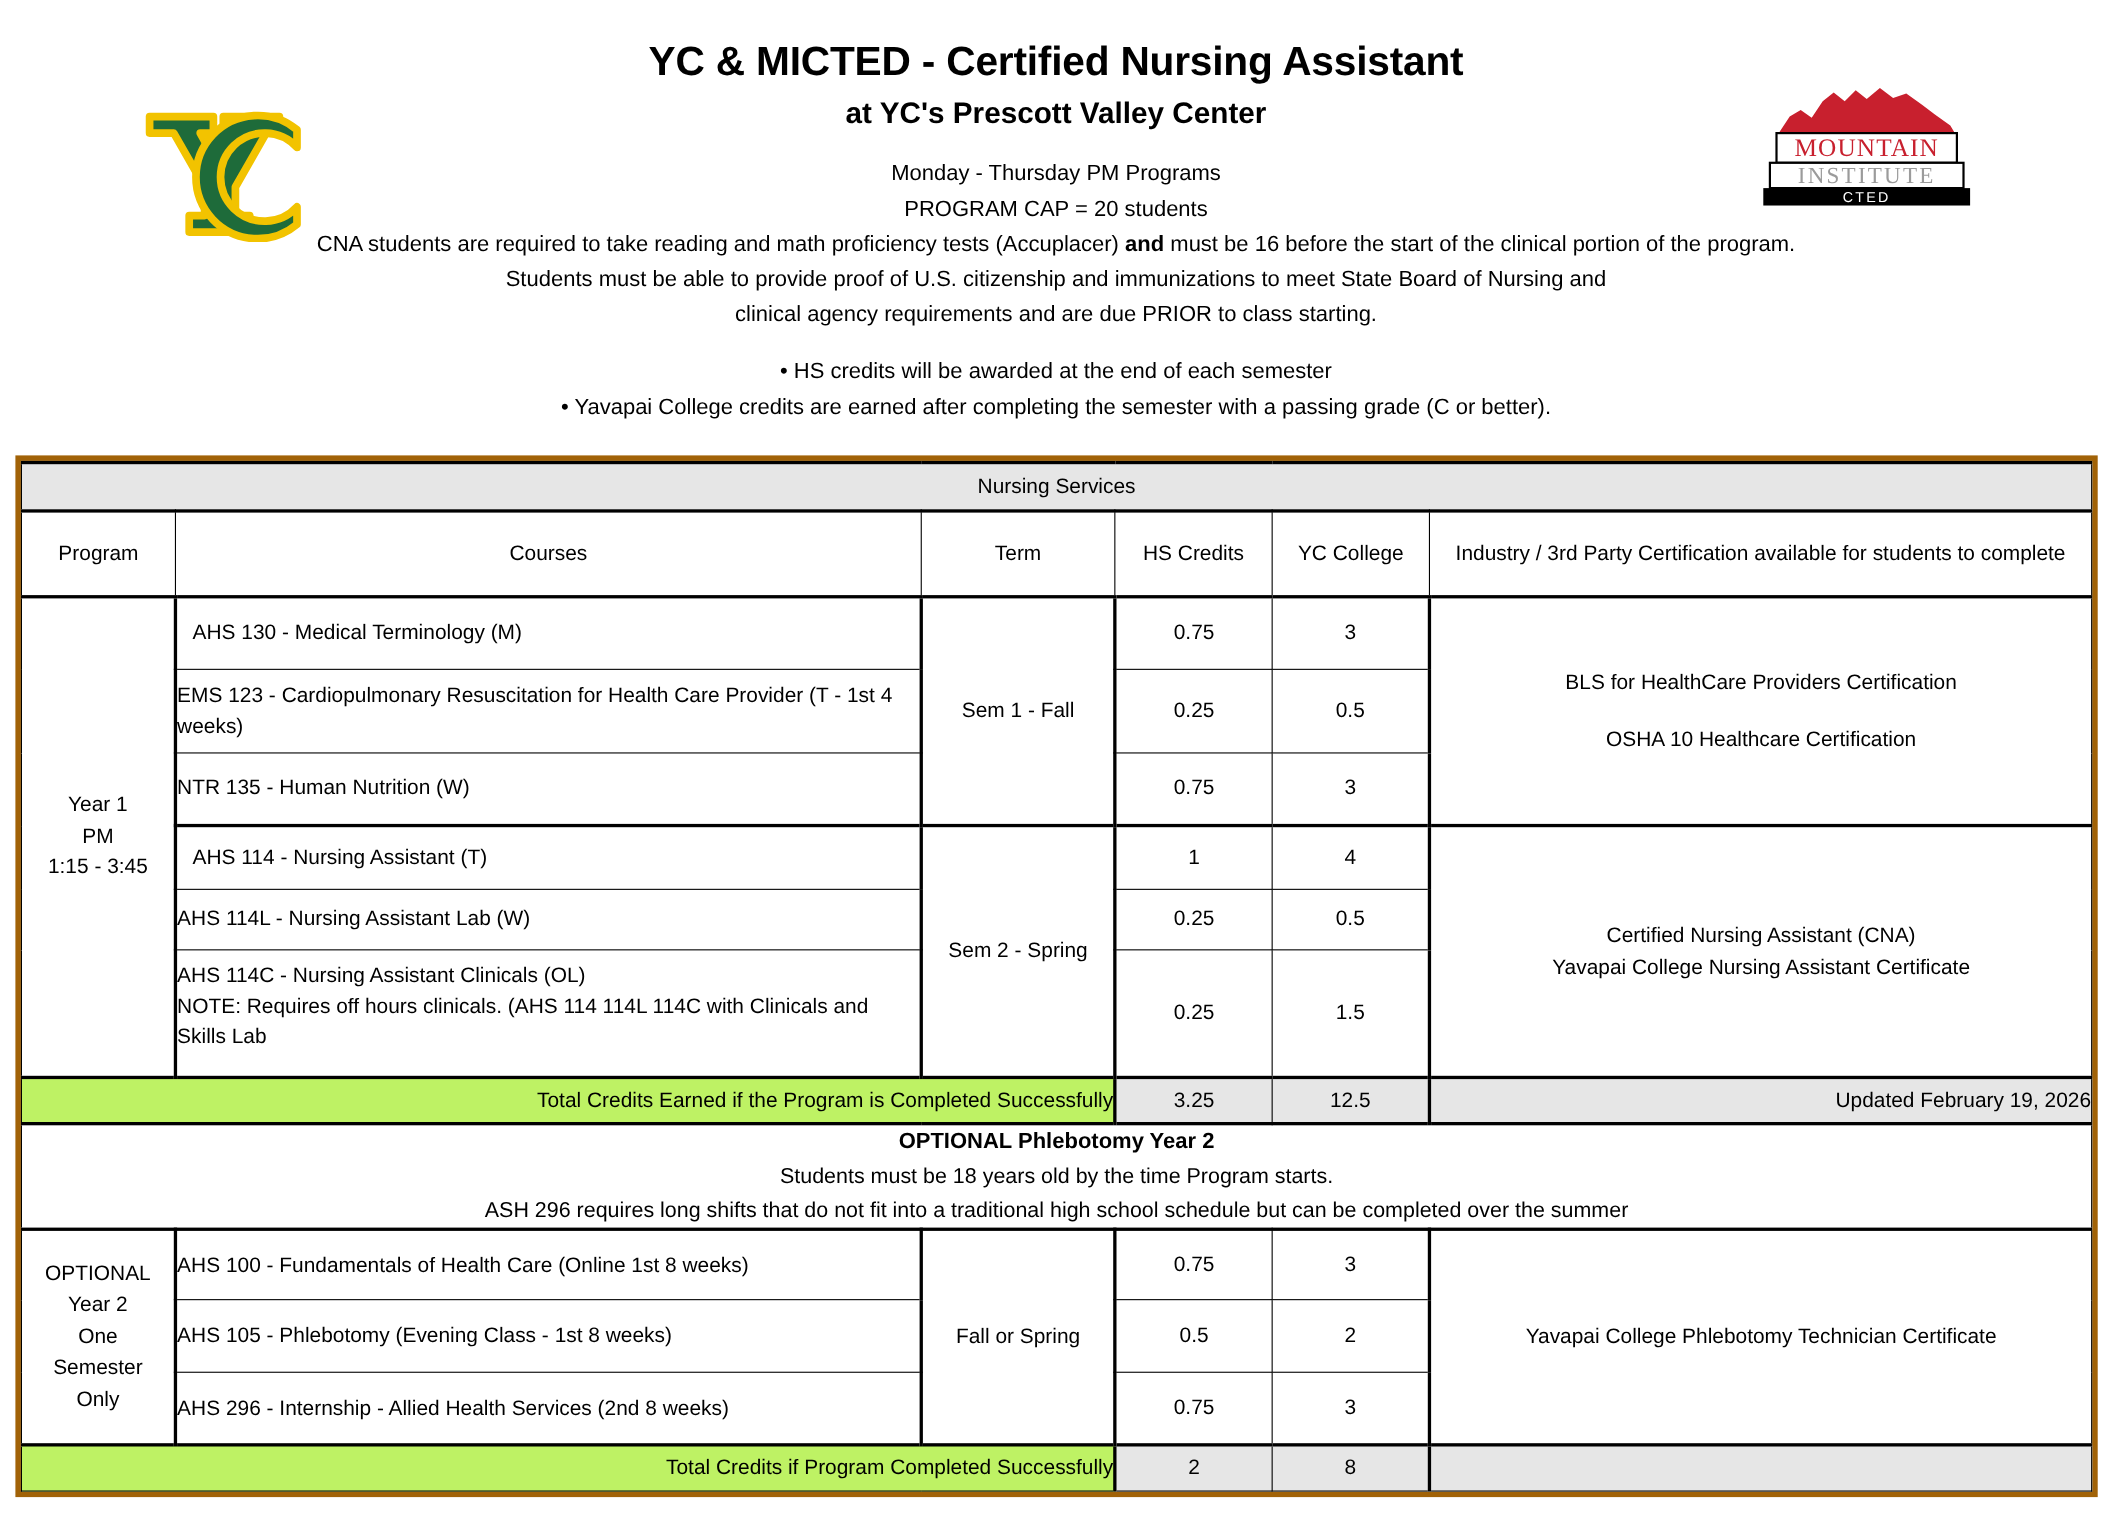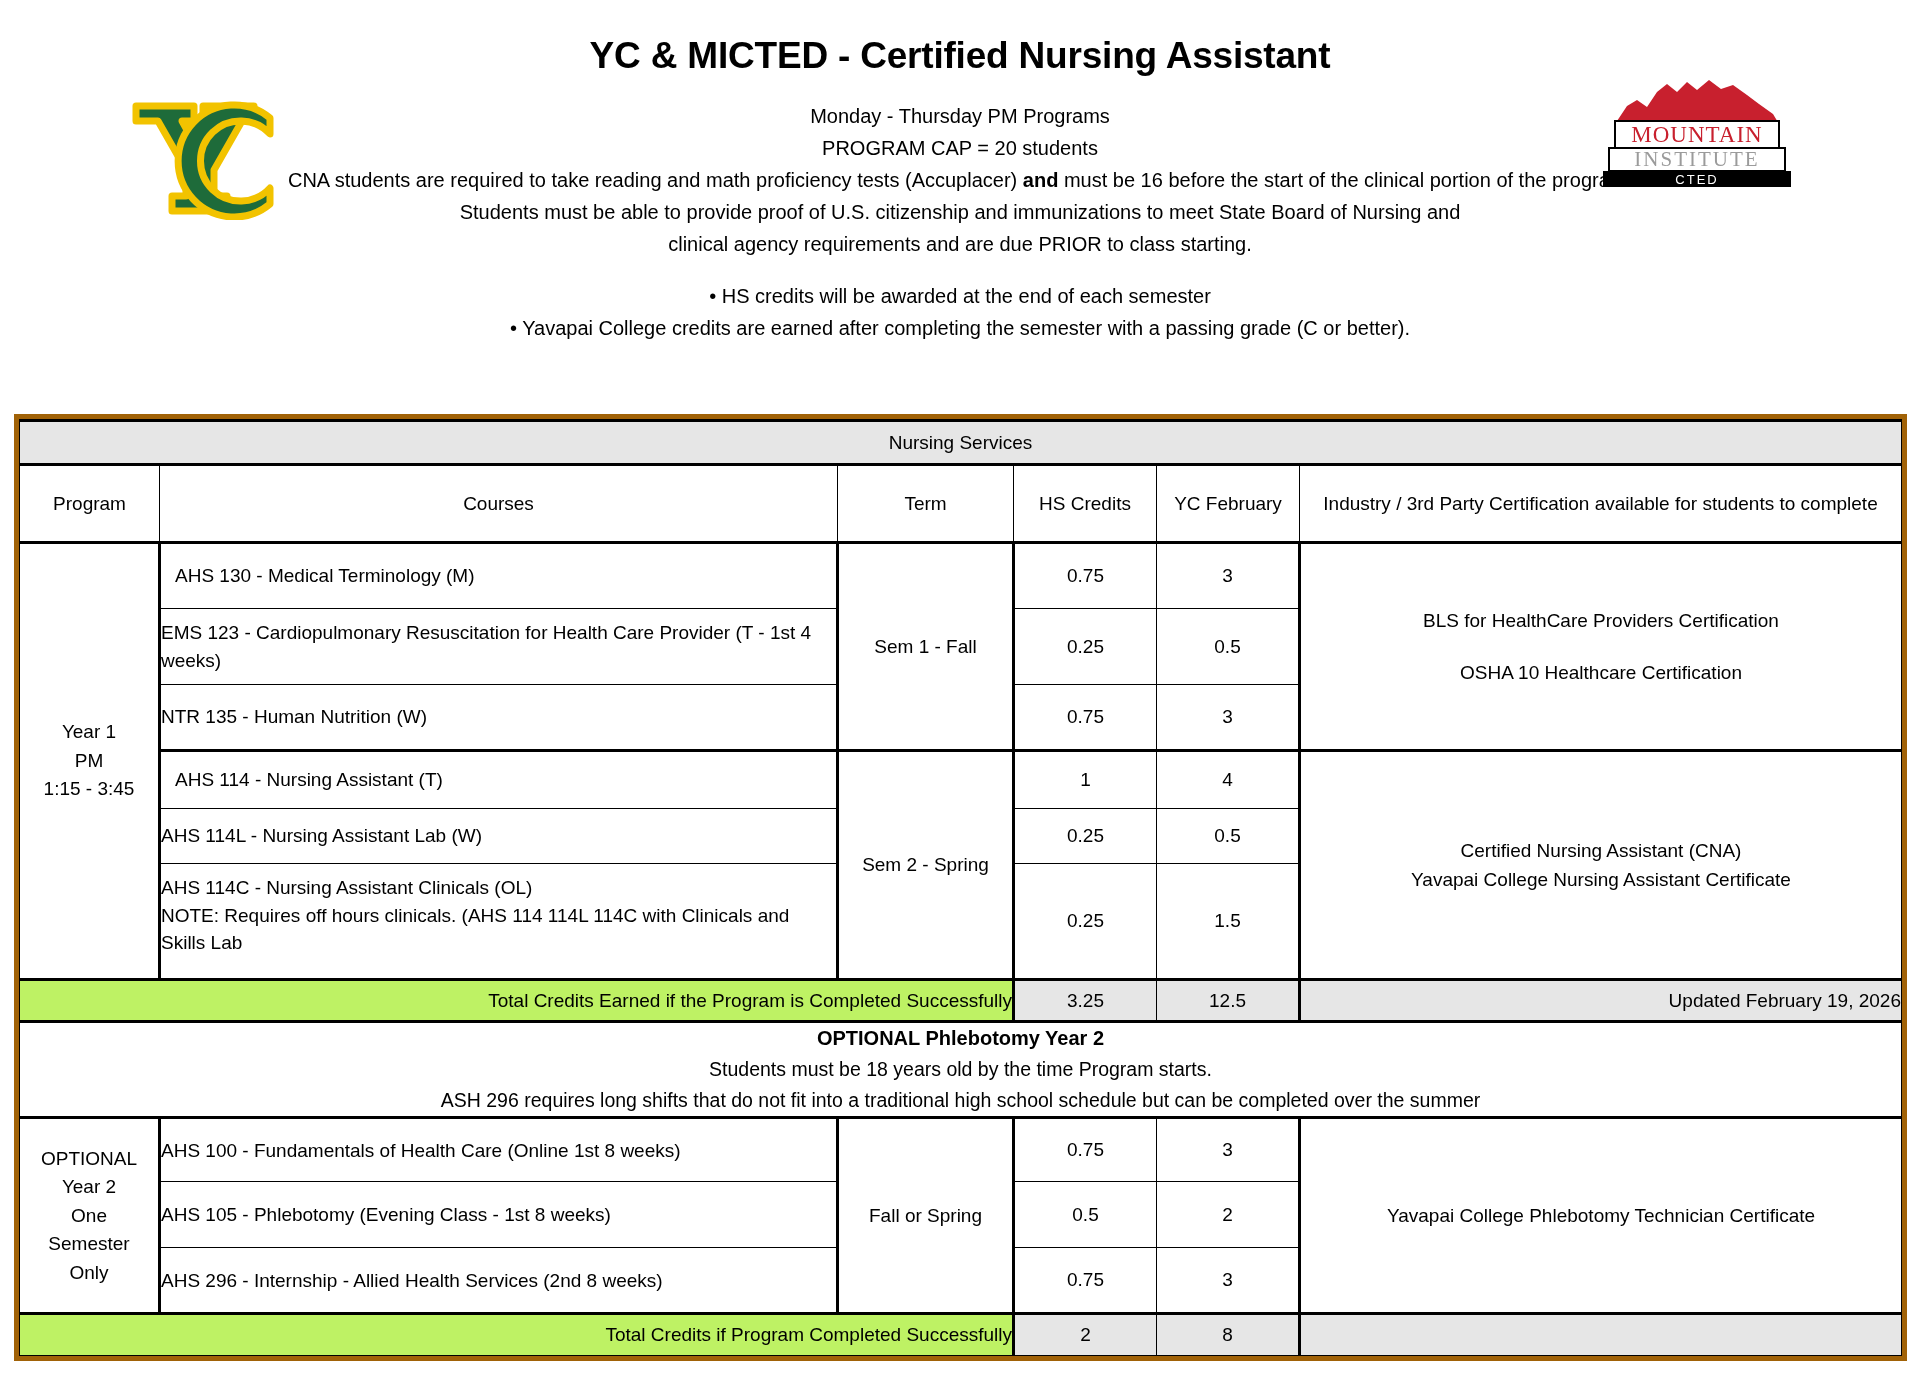--- a/index.html
+++ b/index.html
@@ -214,20 +214,21 @@
         <rect x="12" y="86" width="176" height="23" fill="#ffffff" stroke="#000" stroke-width="2"></rect>
         <text x="100" y="104" text-anchor="middle" font-family="'Liberation Serif', serif" font-size="21" fill="#9b9b9b" letter-spacing="2">INSTITUTE</text>
 
         <rect x="6" y="109" width="188" height="16" fill="#000000"></rect>
         <text x="100" y="122" text-anchor="middle" font-family="'Liberation Sans', sans-serif" font-size="13" fill="#ffffff" letter-spacing="2">CTED</text>
       </svg>
     </div>
 
     <div class="title-block">
       <div class="main-title">YC &amp; MICTED - Certified Nursing Assistant</div>
+      <div class="sub-title">at YC's Prescott Valley Center</div>
 
       <div class="info-line gap-top">Monday - Thursday PM Programs</div>
       <div class="info-line">PROGRAM CAP = 20 students</div>
 
       <div class="info-line"><span>CNA students are required to take reading and math proficiency tests (Accuplacer) </span><b>and</b><span> must be 16 before the start of the clinical portion of the program.</span></div>
       <div class="info-line">Students must be able to provide proof of U.S. citizenship and immunizations to meet State Board of Nursing and</div>
       <div class="info-line">clinical agency requirements and are due PRIOR to class starting.</div>
 
       <div class="bullet-block">
         <div class="bullet-line">• HS credits will be awarded at the end of each semester</div>
@@ -250,21 +251,21 @@
 
         <tr>
           <td class="band" colspan="6">Nursing Services</td>
         </tr>
 
         <tr>
           <td class="colhead">Program</td>
           <td class="colhead">Courses</td>
           <td class="colhead">Term</td>
           <td class="colhead">HS Credits</td>
-          <td class="colhead">YC  February</td>
+          <td class="colhead">YC  College</td>
           <td class="colhead">Industry / 3rd Party Certification available for students to complete</td>
         </tr>
 
         <tr>
           <td class="prog-cell" rowspan="6">
             <div>Year 1</div>
             <div>PM</div>
             <div>1:15 - 3:45</div>
           </td>
           <td class="course-cell indent" style="height:66px">AHS 130 - Medical Terminology (M)</td>

